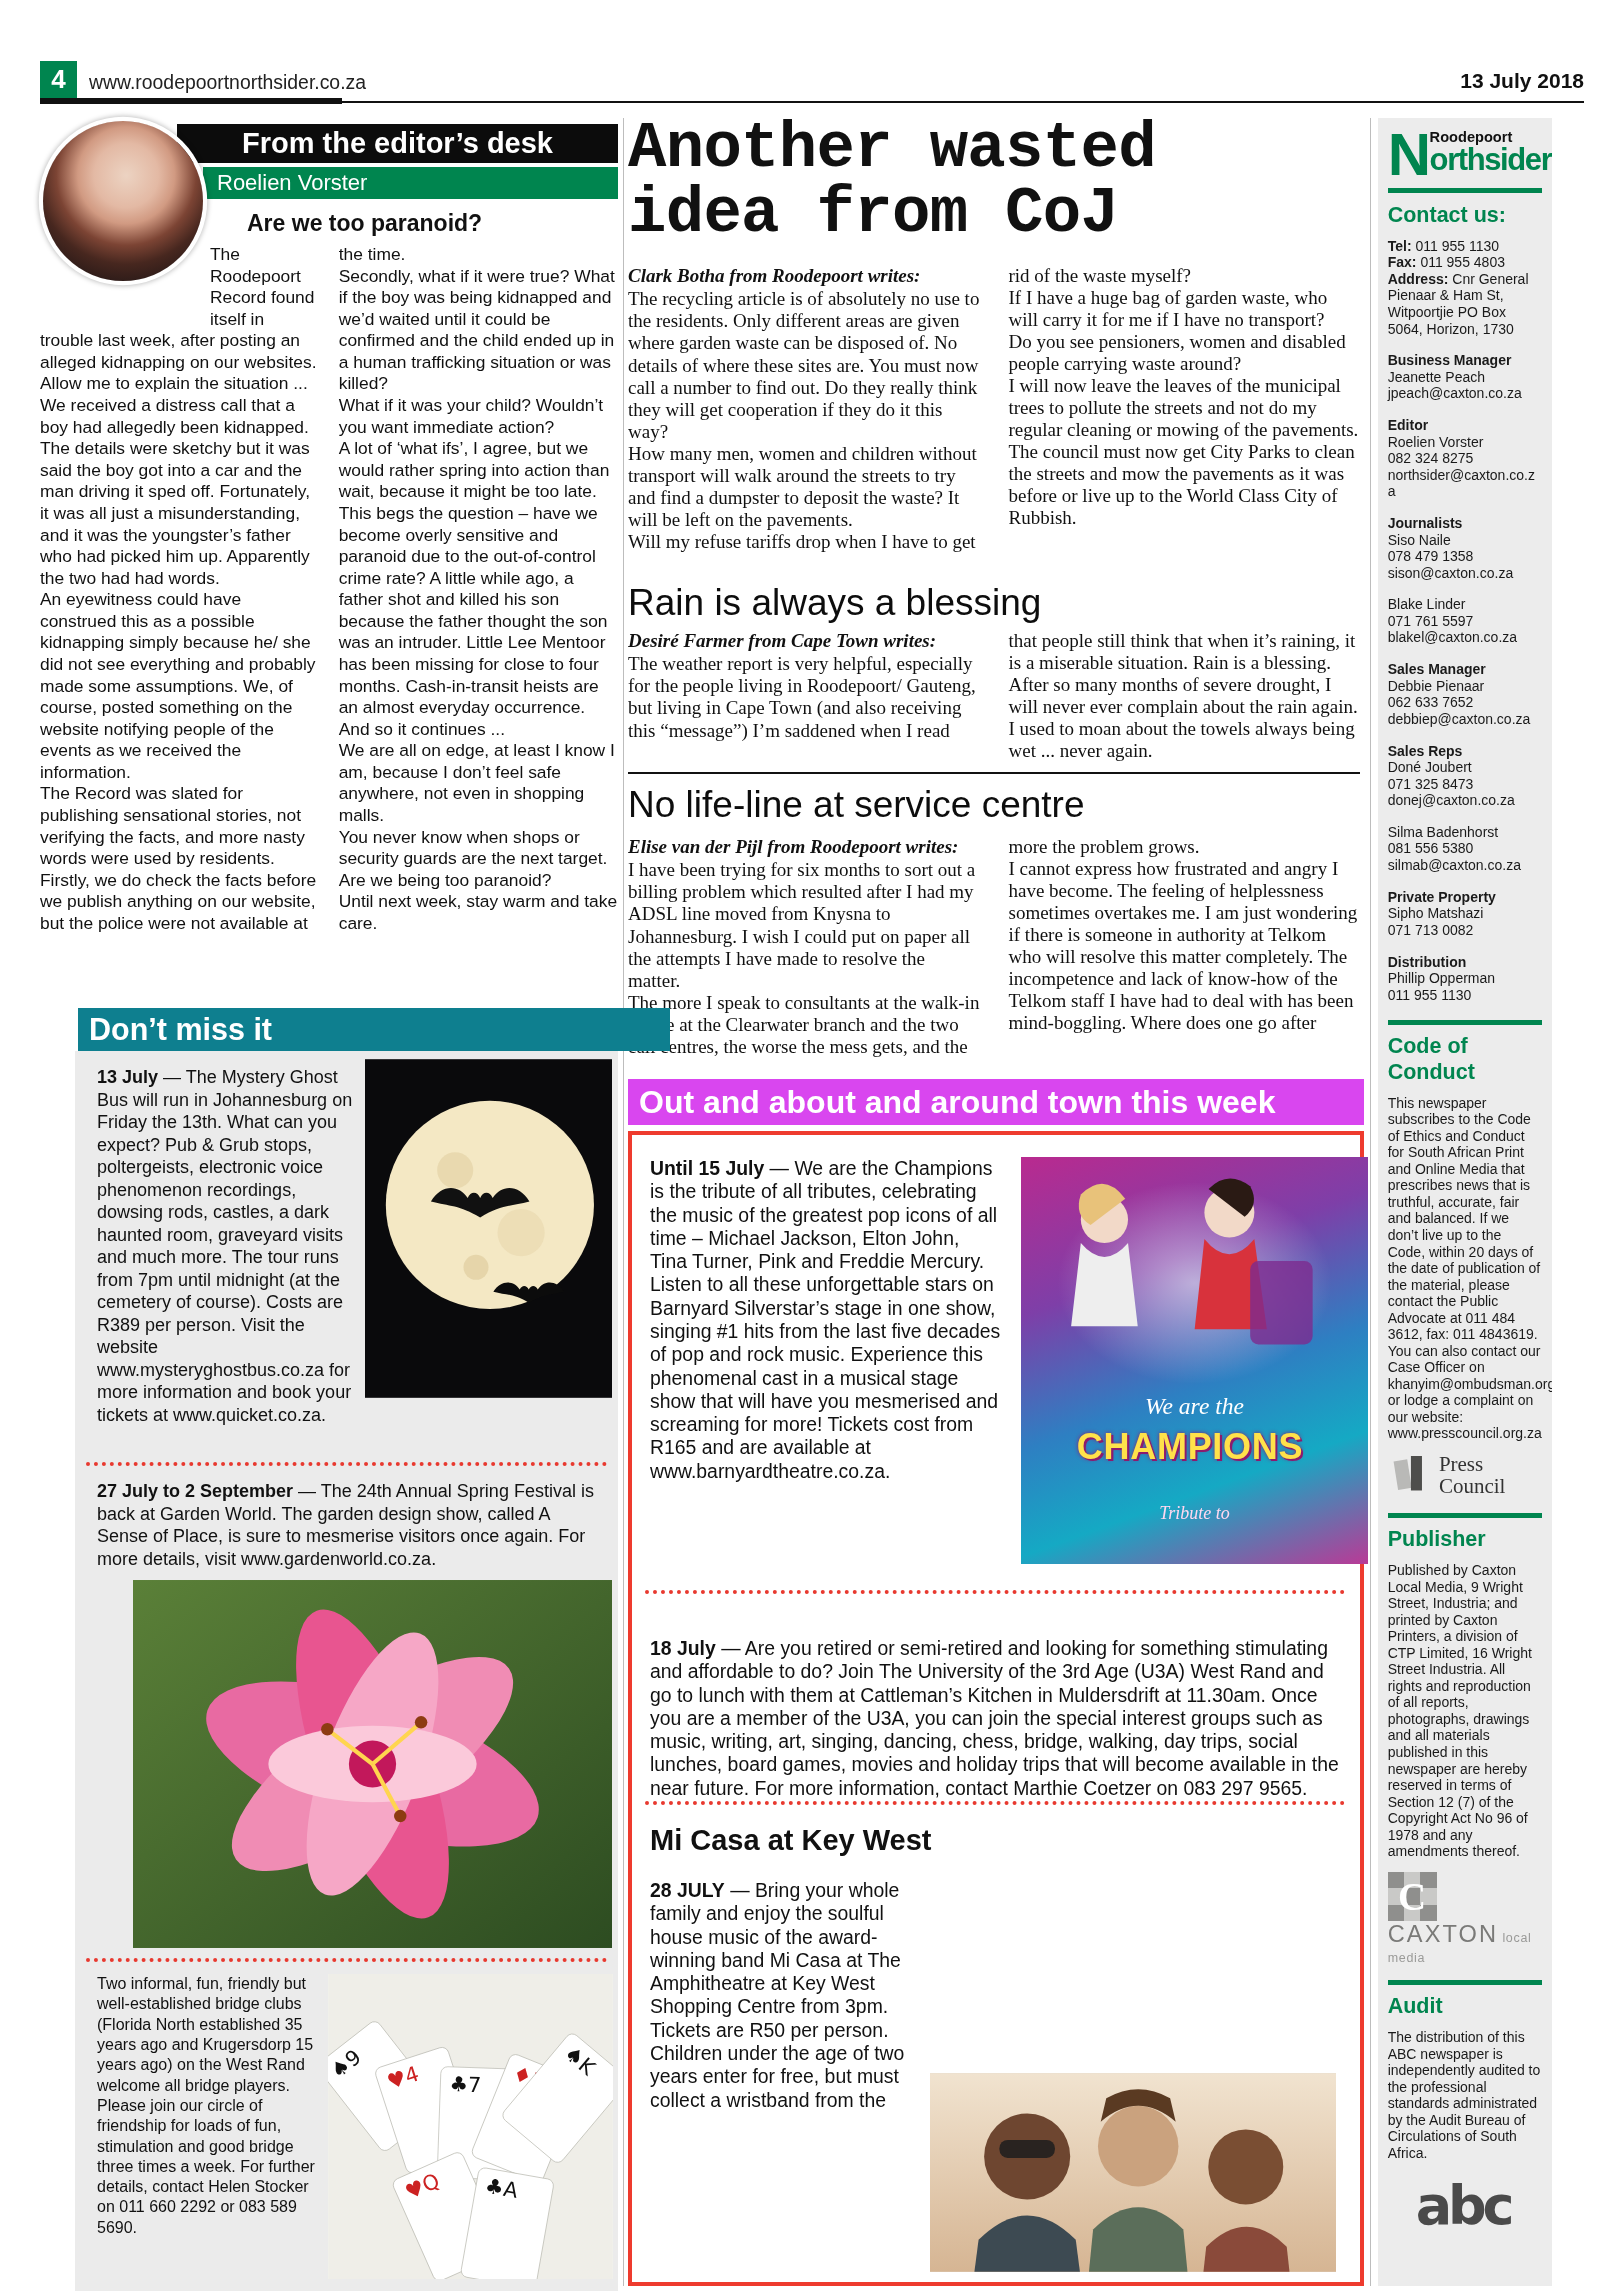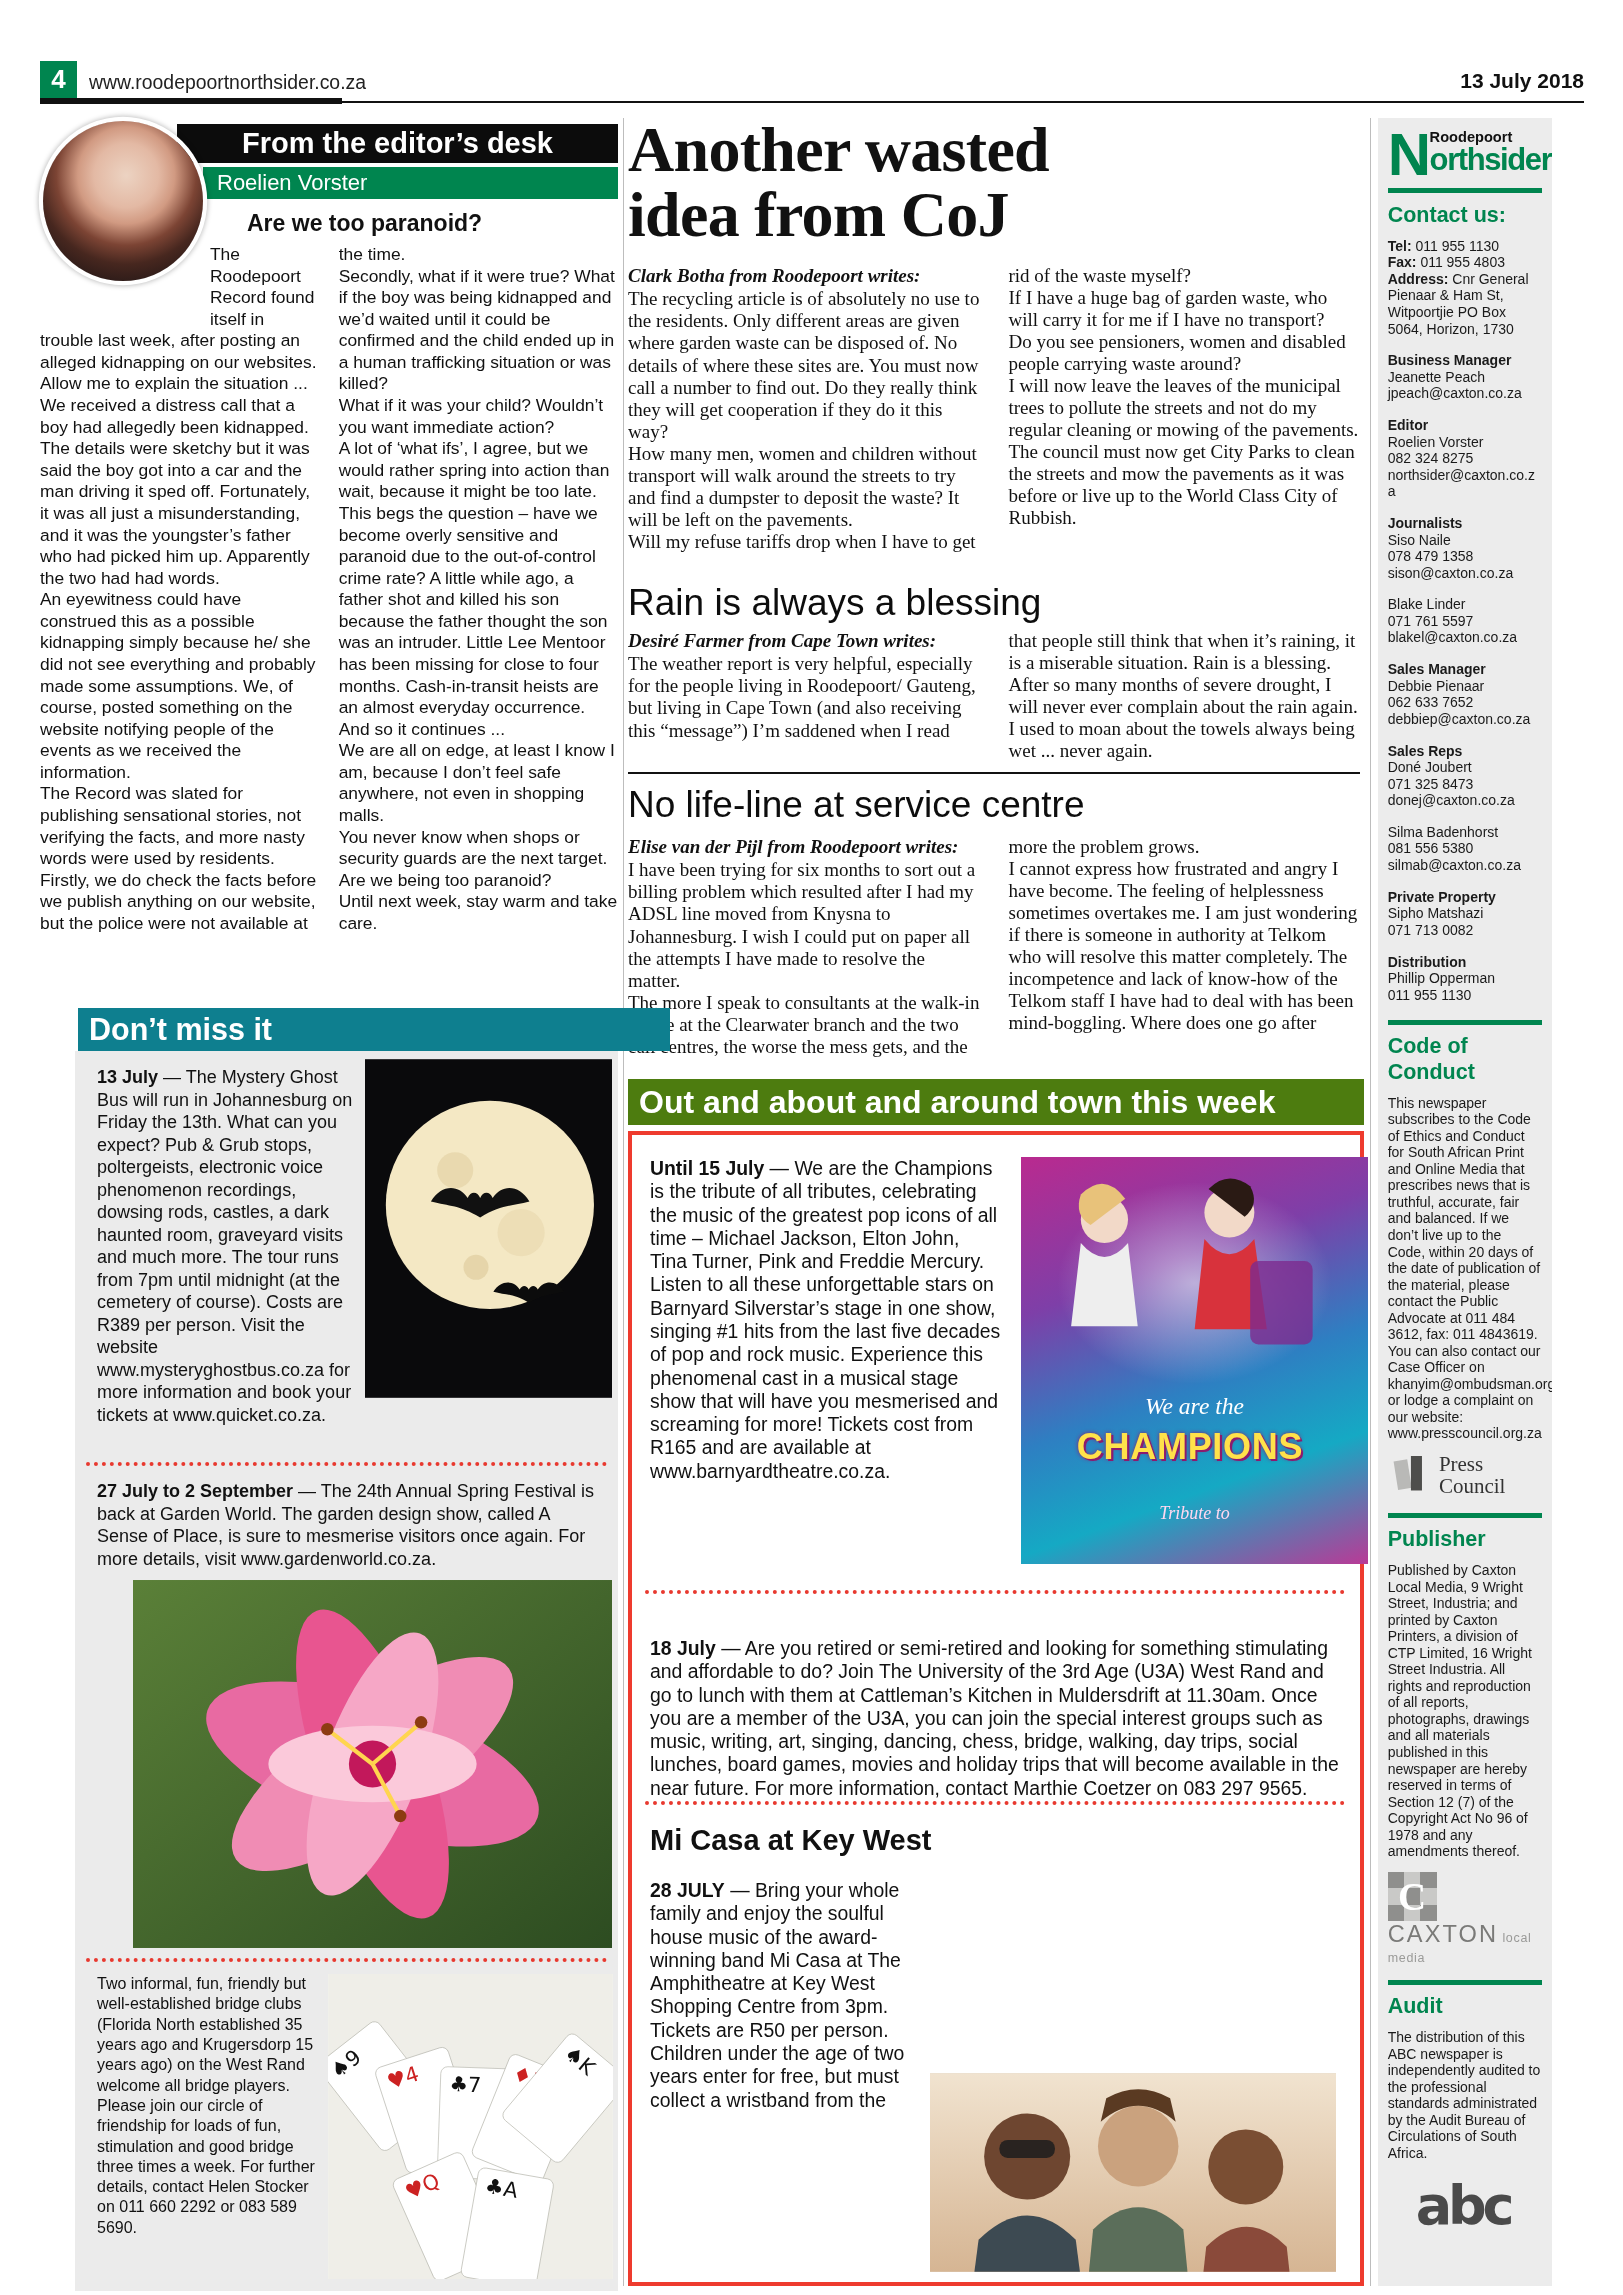--- a/index.html
+++ b/index.html
@@ -26,37 +26,37 @@
             display:flex;align-items:center;padding-left:14px;box-sizing:border-box;}
   .ed-head{font-size:23px;font-weight:bold;}
   .ed-photo{border-radius:50%;overflow:hidden;
      background:
        radial-gradient(circle at 52% 34%, #ecd3c2 0%, #e3b9a4 24%, #d19a82 36%, #7c4434 52%, #47271f 66%, #2a1a18 82%, #1c1214 100%);
      box-shadow:0 0 0 4.2px #fff,0 0 5.6px 4.9px rgba(0,0,0,.25);}
   .ed-cols{column-count:2;column-gap:19.4px;font-size:17.4px;line-height:1.24;overflow:hidden;}
   .ed-spacer{float:left;width:170px;height:69px;}
 
   
-  .headline-serif{font-family:Liberation Serif, serif;font-weight:bold;
+  .headline-serif{font-family:Liberation Mono, monospace;font-weight:bold;
                   font-size:64px;line-height:1.02;white-space:pre-line;letter-spacing:-0.7px;}
   .headline-sans{font-size:37px;font-weight:500;color:#0d0d0d;}
   .byline{font-family:"Liberation Serif",serif;font-weight:bold;font-style:italic;margin-bottom:1.4px;}
   .cols2{column-count:2;column-gap:29px;font-family:"Liberation Serif",serif;
          font-size:19px;line-height:1.16;overflow:hidden;}
 
   
   .dm-banner{background:#0e7f8f;color:#fff;font-weight:bold;font-size:30.5px;
              display:flex;align-items:center;padding-left:11px;box-sizing:border-box;}
   .dm-panel{background:#ebebeb;overflow:hidden;}
   .dm-text{font-size:18px;line-height:1.25;overflow:hidden;}
   .dotsep{border-top:4.9px dotted #e8392f;height:0;}
   .photo-frame{overflow:hidden;background:#ddd;}
 
   
-  .oa-banner{background:#4d7c0f;color:#fff;font-weight:bold;font-size:32px;
+  .oa-banner{background:#d946ef;color:#fff;font-weight:bold;font-size:32px;
              display:flex;align-items:center;padding-left:11px;box-sizing:border-box;}
   .oa-panel{border:4.9px solid #ee3b2e;background:#fff;box-sizing:border-box;}
   .oa-text{font-size:19.4px;line-height:1.2;overflow:hidden;}
   .oa-sub{font-size:29px;font-weight:bold;}
   .poster{background:linear-gradient(160deg,#b92a8f 0%,#7e3fa8 30%,#2e7fc2 55%,#15a9c4 75%,#b93a96 100%);
           position:relative;overflow:hidden;padding-left:33px;}
   .poster .glow{position:absolute;left:10%;top:6%;width:80%;height:50%;
           background:radial-gradient(ellipse at center,rgba(255,255,255,.55),rgba(255,255,255,0) 70%);}
   .poster-l1{position:absolute;left:0;right:0;top:58%;text-align:center;color:#fff;
           font-style:italic;font-size:23.6px;font-family:"Liberation Serif",serif;}

